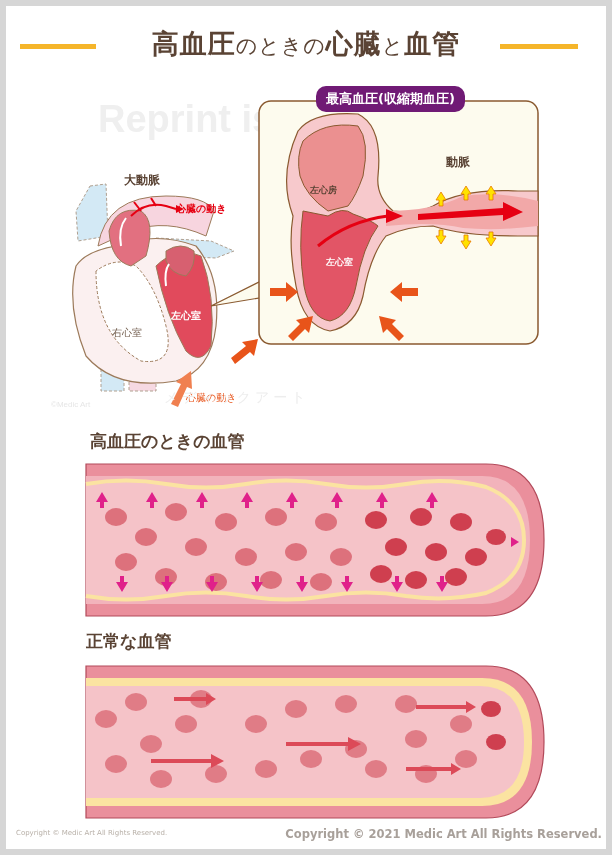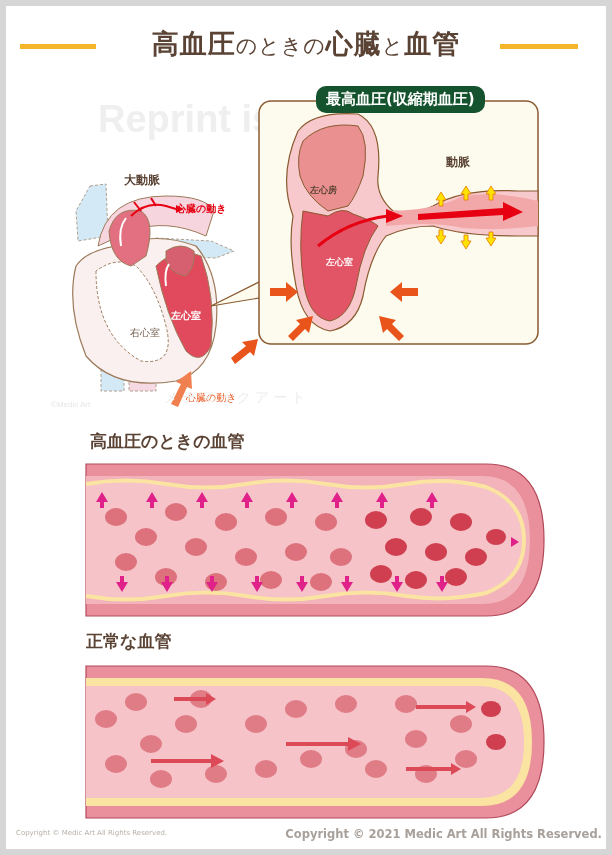--- a/index.html
+++ b/index.html
@@ -63,21 +63,21 @@
       <polygon points="225,352 240,340 236,336 252,333 248,350 244,346 229,358"></polygon>
     </g>
     <g fill="#f08050">
       <polygon points="165,398 175,378 170,376 185,365 186,383 181,381 172,401"></polygon>
     </g>
   </svg>
 
   <div class="label" style="left:118px; top:166px; font-size:12px; color:#5a4334;">大動脈</div>
   <div class="label" style="left:170px; top:196px; font-size:10px; color:#e60012;">心臓の動き</div>
   <div class="label" style="left:165px; top:303px; font-size:10px; color:#ffffff;">左心室</div>
-  <div class="label" style="left:124px; top:320px; font-size:10px; color:#6f5a4a; font-weight:normal;">右心室</div>
+  <div class="label" style="left:106px; top:320px; font-size:10px; color:#6f5a4a; font-weight:normal;">右心室</div>
   <div class="label" style="left:180px; top:385px; font-size:10px; color:#e8541a; font-weight:normal;">心臓の動き</div>
 
   <div class="watermark" style="left:45px; top:394px; font-size:8px; font-weight:normal; color:#e6e6e6;">©Medic Art</div>
   <div class="watermark" style="left:110px; top:383px; font-size:14px; font-weight:normal; color:#ededed;margin-left:48px;">メ デ ィ ッ ク ア ー ト</div>
 
   <svg style="left:252px; top:90px;" width="282" height="250">
     <rect x="1" y="5" width="279" height="243" rx="12" ry="12" fill="#fdfbee" stroke="#8a5a30" stroke-width="1.5"></rect>
 
     <path d="M40,35 Q55,15 100,18 Q125,30 120,80 Q118,100 135,115 Q160,118 175,110 Q205,92 260,95 L280,95 L280,140 L260,140 Q205,140 175,130 Q150,130 128,140 Q112,160 105,200 Q98,230 72,235 Q45,230 38,190 Q30,150 35,120 Q20,80 40,35 Z" fill="#f7c9cc" stroke="#8a5a30" stroke-width="1.2"></path>
 
@@ -101,21 +101,21 @@
     </g>
 
     <g fill="#e8541a">
       <polygon points="12,192 28,192 28,186 40,196 28,206 28,200 12,200"></polygon>
       <polygon points="160,192 144,192 144,186 132,196 144,206 144,200 160,200"></polygon>
       <polygon points="30,240 42,228 38,224 55,220 51,237 47,233 35,245"></polygon>
       <polygon points="146,240 134,228 138,224 121,220 125,237 129,233 141,245"></polygon>
     </g>
   </svg>
 
-  <div class="label" style="left:310px; top:80px; background:#14532d; color:#ffffff; font-size:15px; padding:4px 10px; border-radius:10px;">最高血圧(収縮期血圧)</div>
+  <div class="label" style="left:310px; top:80px; background:#701a75; color:#ffffff; font-size:13px; padding:4px 10px; border-radius:10px;">最高血圧(収縮期血圧)</div>
   <div class="label" style="left:304px; top:161px; font-size:9px; color:#5a4334;margin-top:17px;">左心房</div>
   <div class="label" style="left:320px; top:250px; font-size:9px; color:#ffffff;">左心室</div>
   <div class="label" style="left:440px; top:148px; font-size:12px; color:#5a4334;">動脈</div>
 
   <div class="section-title" style="left:84px; top:424px;">高血圧のときの血管</div>
   <svg style="left:80px; top:456px;" width="460" height="158">
     <path d="M0,2 L400,2 Q458,2 458,78 Q458,154 400,154 L0,154 Z" fill="#ea8f9c" stroke="#b24a5a" stroke-width="1.2"></path>
     <path d="M0,14 L396,14 Q444,14 444,78 Q444,142 396,142 L0,142 Z" fill="#f2b3bb"></path>
     <path d="M0,22 Q40,15 80,22 Q120,29 160,22 Q200,15 240,22 Q280,29 320,22 Q360,15 400,25 Q438,40 438,78 Q438,116 400,131 Q360,140 320,134 Q280,127 240,134 Q200,141 160,134 Q120,127 80,134 Q40,141 0,134" fill="#f5c3c8" stroke="#fbe3a1" stroke-width="4"></path>
     <g fill="#d9636f" opacity="0.85">

